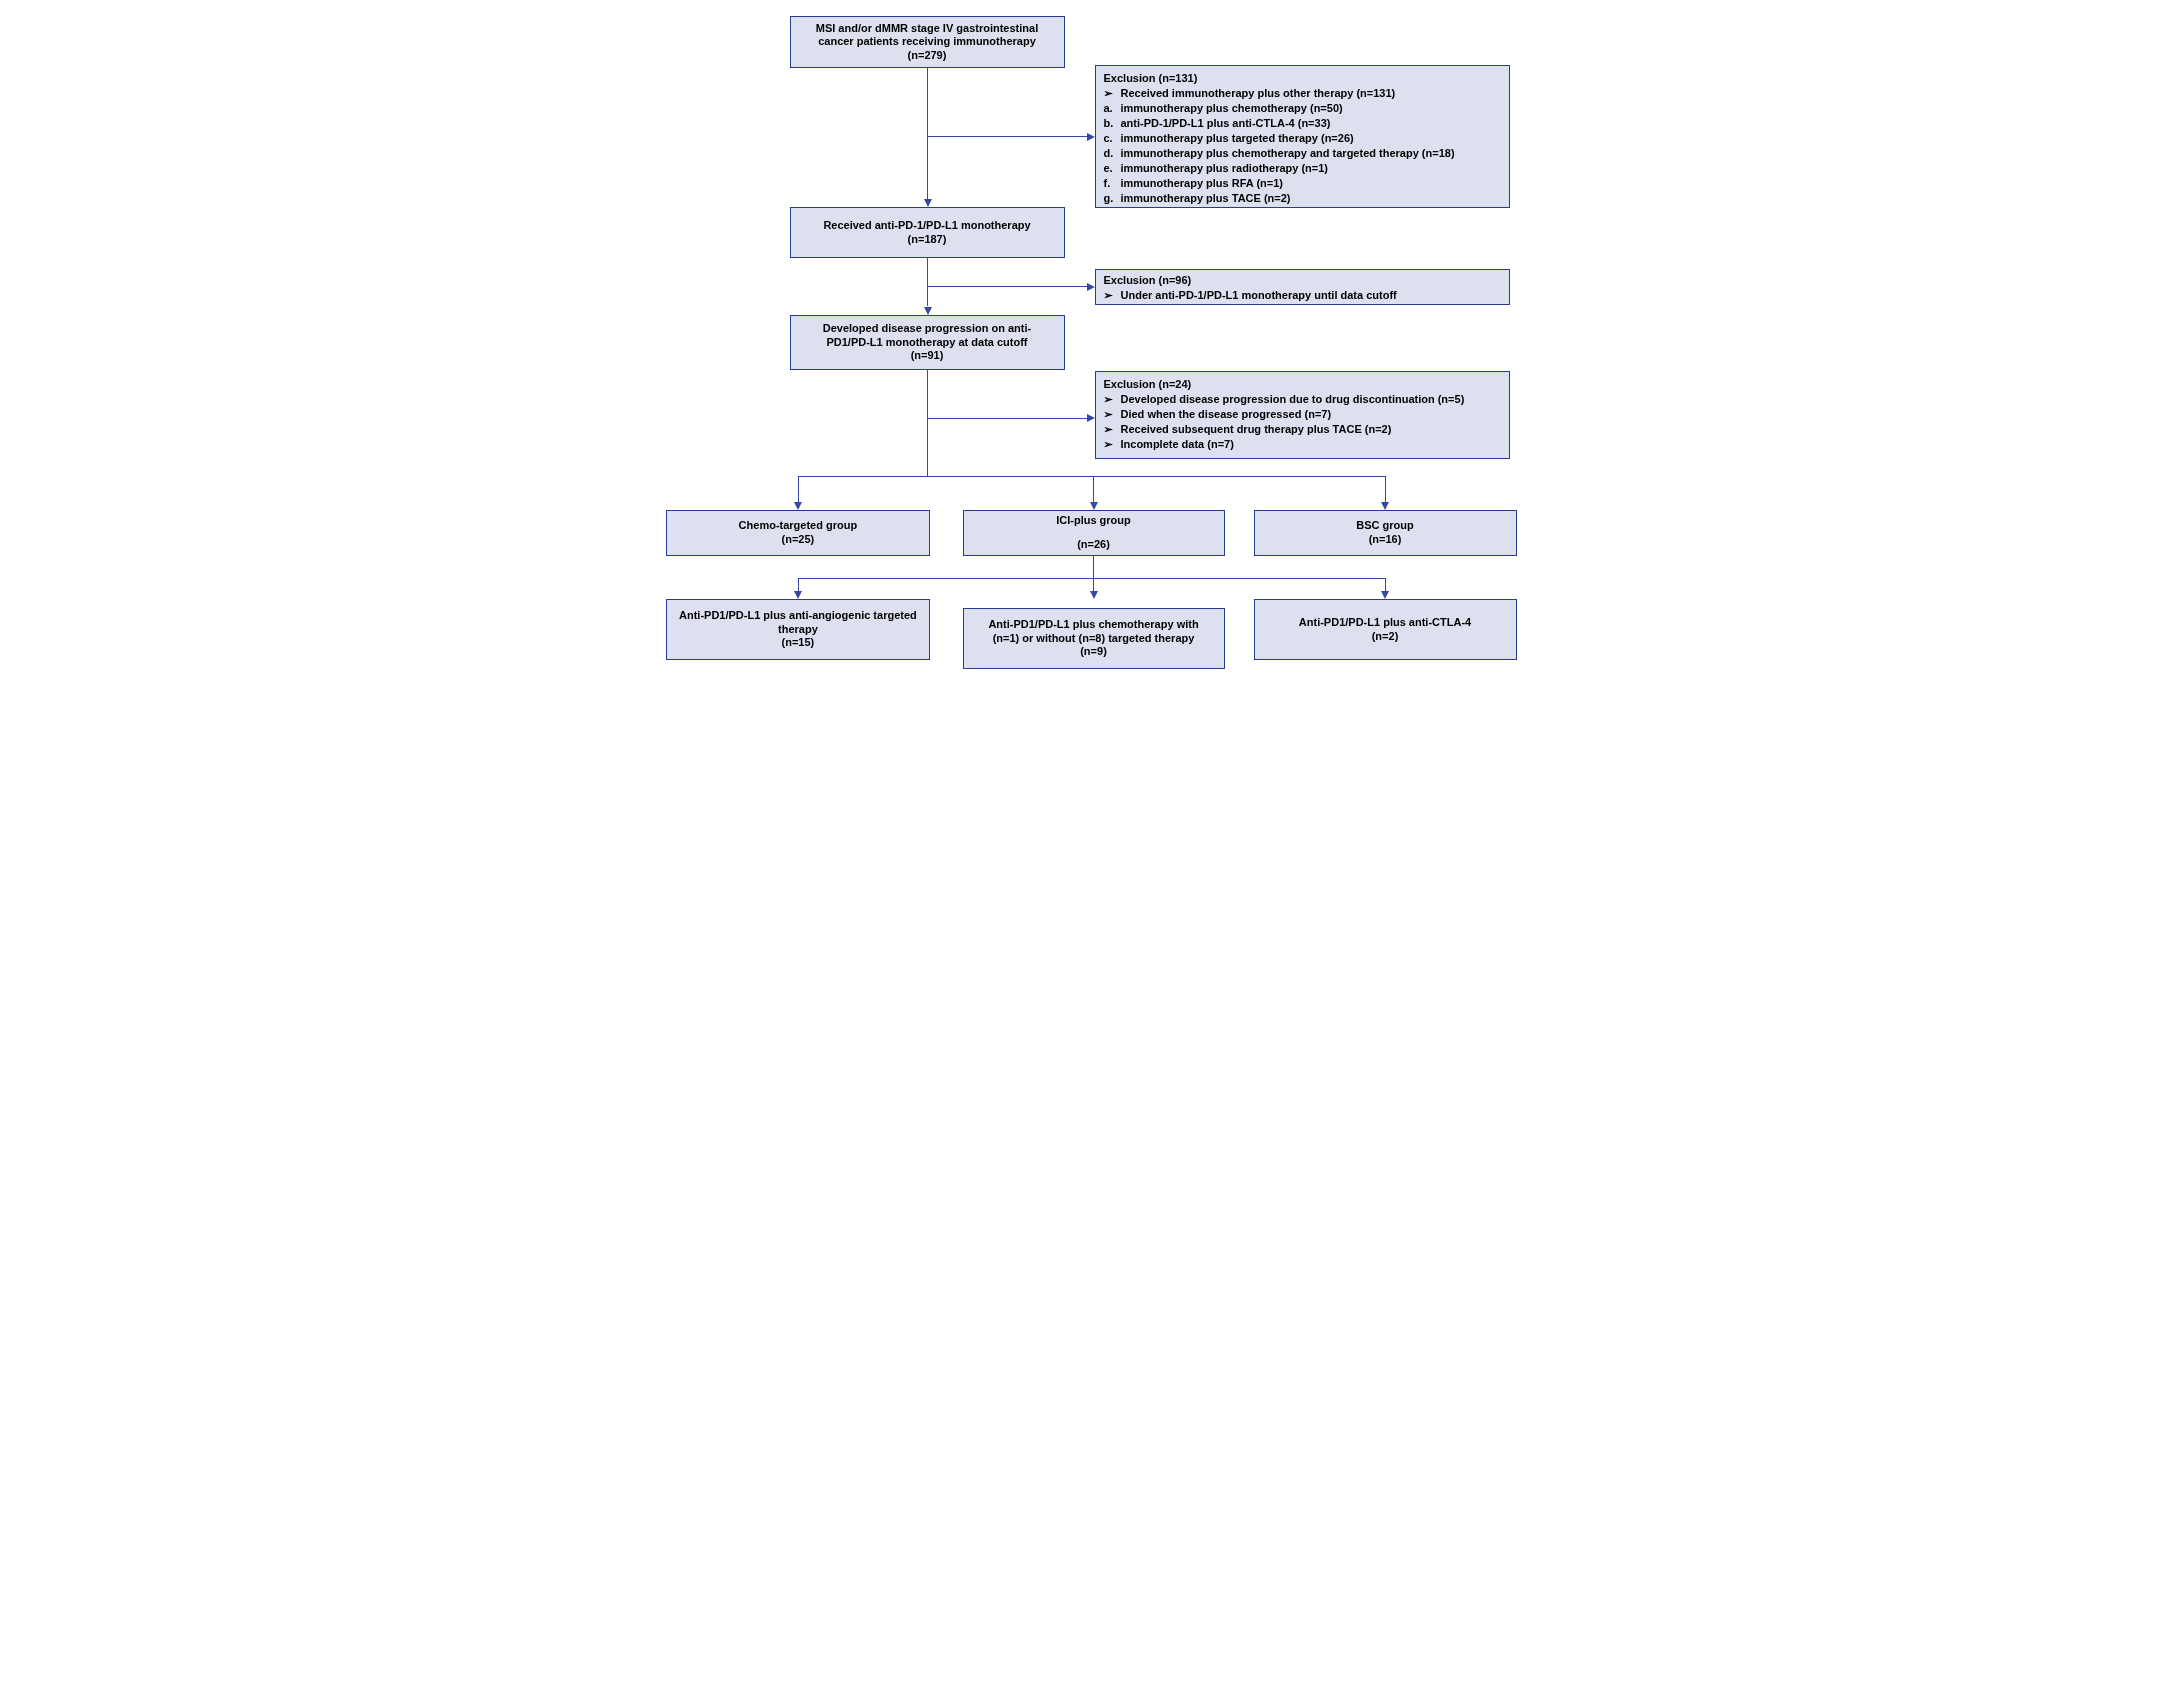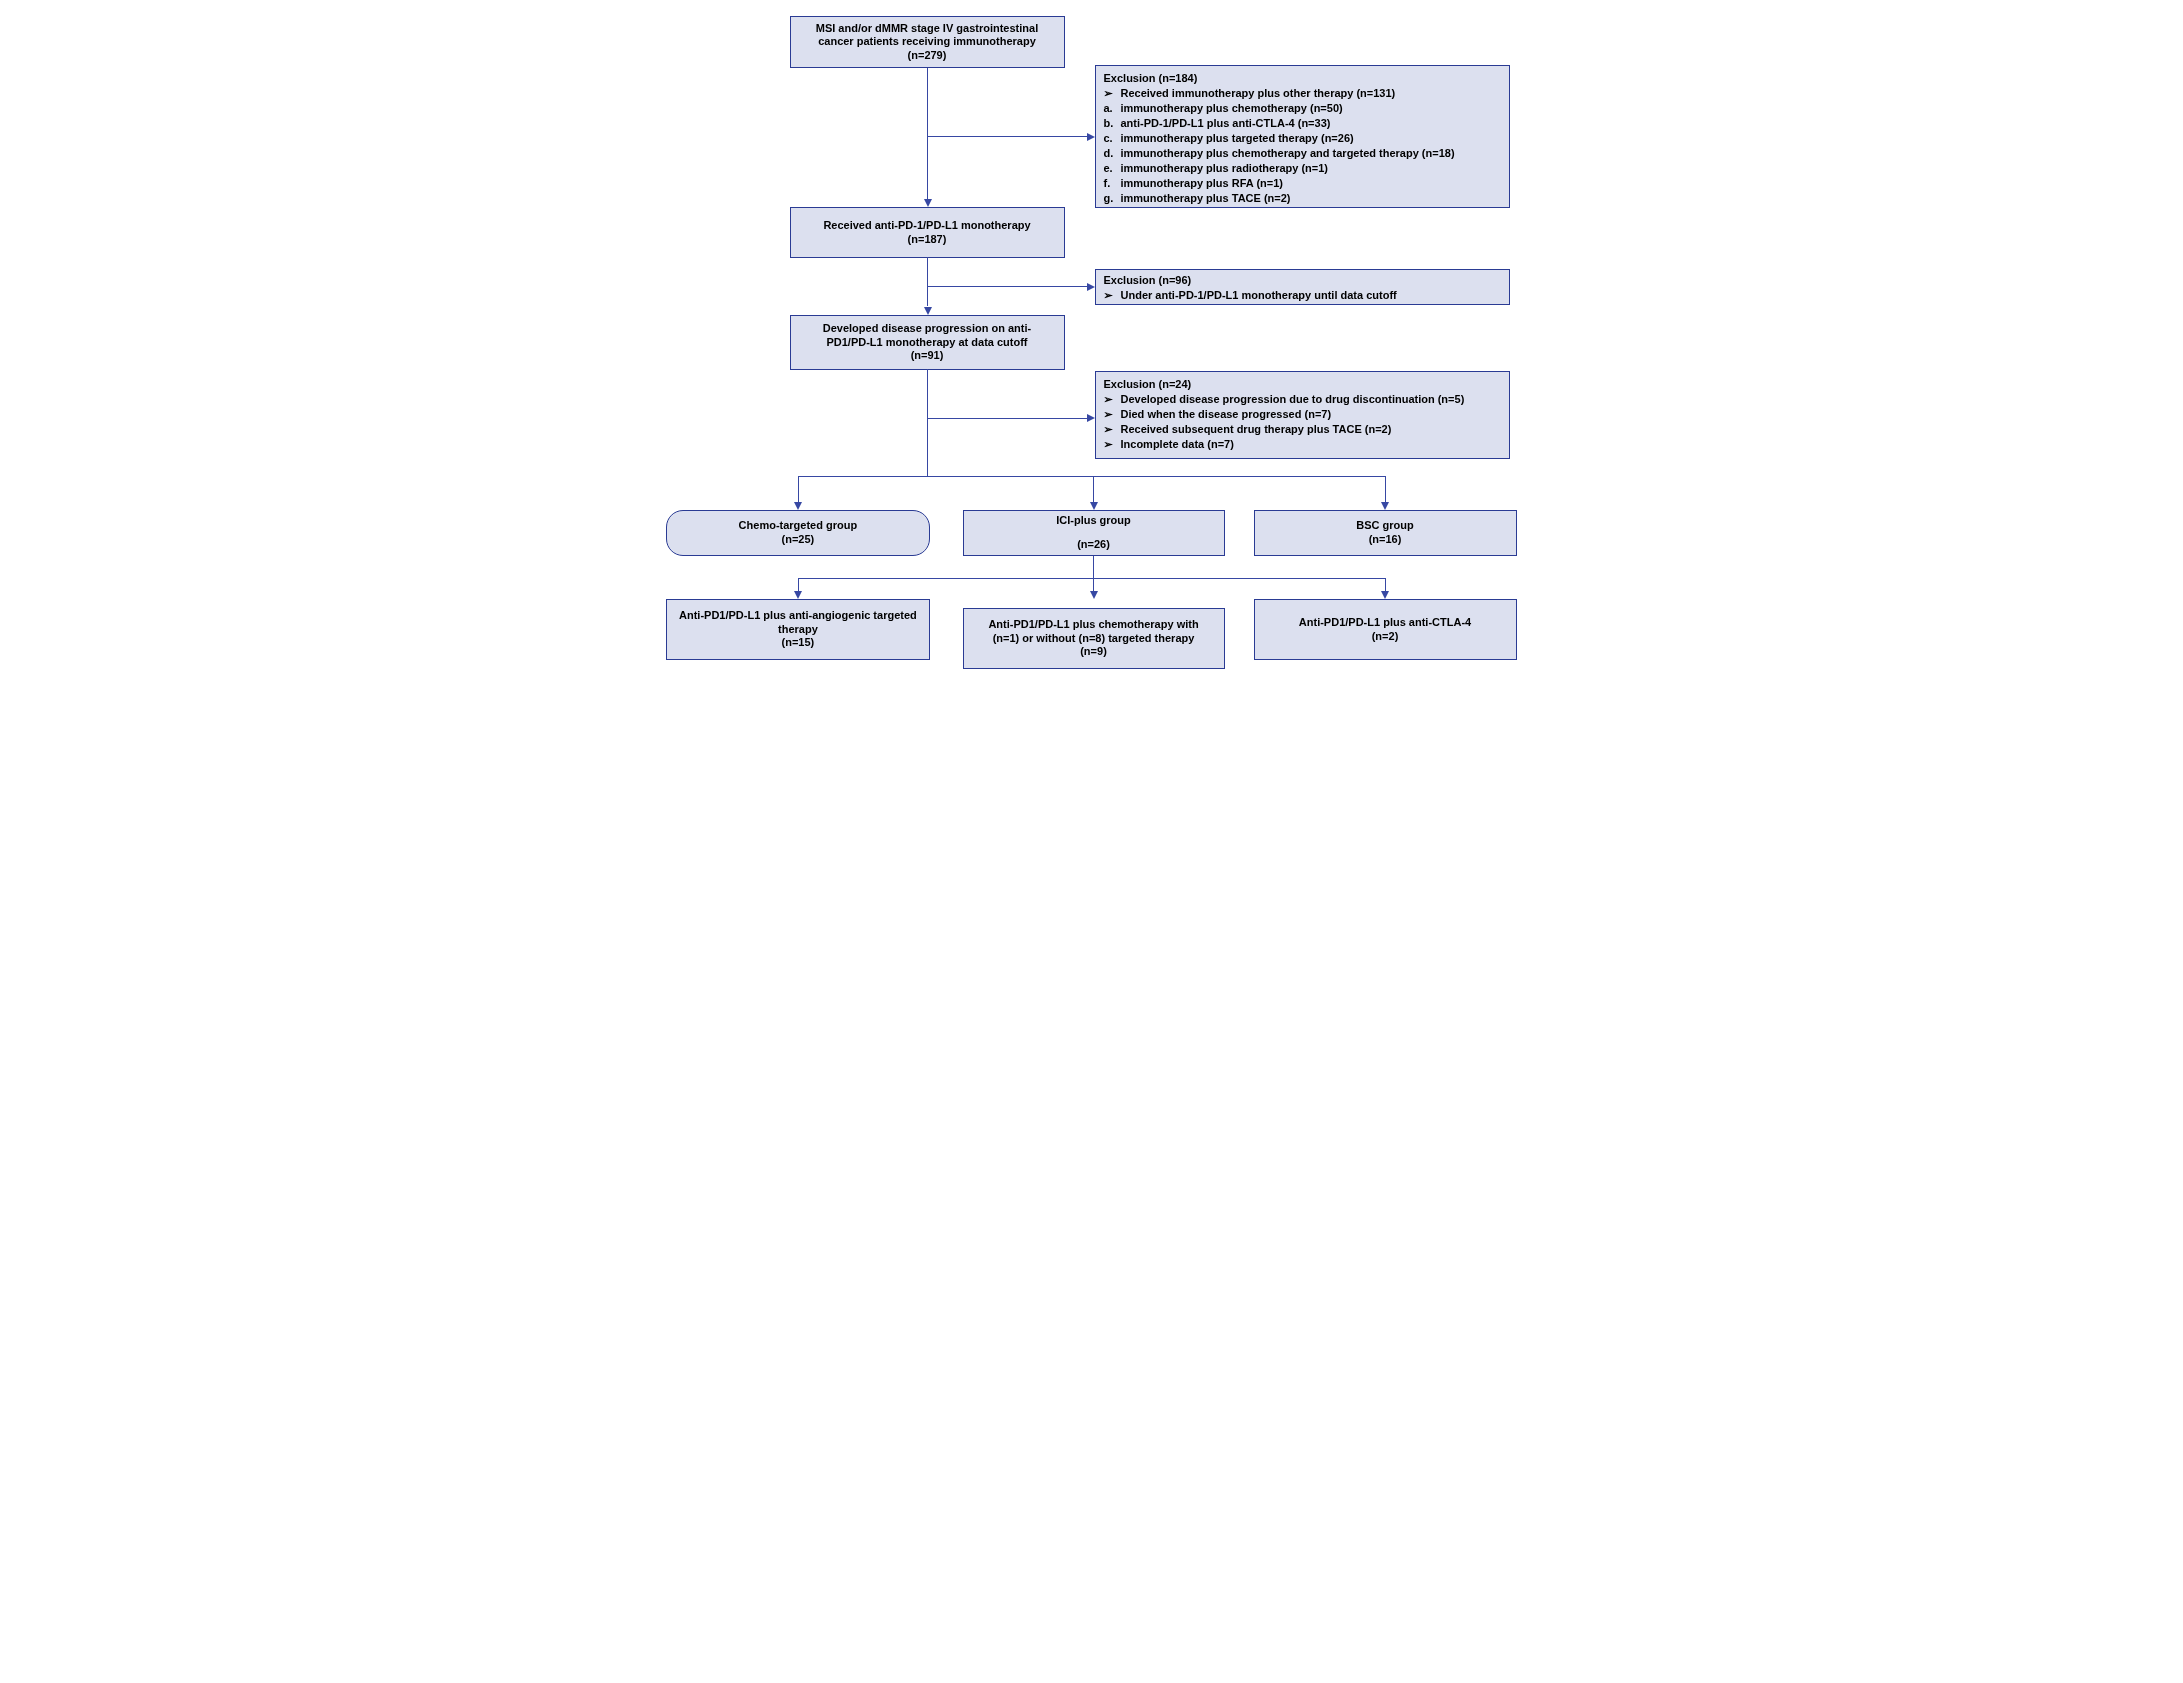--- a/index.html
+++ b/index.html
@@ -71,21 +71,21 @@
     <div>Received anti-PD-1/PD-L1 monotherapy</div>
     <div>(n=187)</div>
   </div>
 
   <div class="box" style="left:135px;top:315px;width:275px;height:55px;padding:0 27px;">
     <div>Developed disease progression on anti-PD1/PD-L1 monotherapy at data cutoff</div>
     <div>(n=91)</div>
   </div>
 
   <div class="box excl" style="left:440px;top:65px;width:415px;height:143px;padding:4.5px 8px;">
-    <div class="excl-title">Exclusion (n=184)</div>
+    <div class="excl-title">Exclusion (n=131)</div>
     <div class="excl-list">
 
         <div class="item">
           <span class="marker">➢</span>
           <span class="item-text">Received immunotherapy plus other therapy (n=131)</span>
         </div>
 
         <div class="item">
           <span class="marker">a.</span>
           <span class="item-text">immunotherapy plus chemotherapy (n=50)</span>
@@ -153,21 +153,21 @@
           <span class="item-text">Received subsequent drug therapy plus TACE (n=2)</span>
         </div>
 
         <div class="item">
           <span class="marker">➢</span>
           <span class="item-text">Incomplete data (n=7)</span>
         </div>
       </div>
   </div>
 
-  <div class="box" style="left:11.4px;top:510px;width:264px;height:46px;padding:0 11.4px;border-radius:17px;">
+  <div class="box" style="left:11.4px;top:510px;width:264px;height:46px;padding:0 11.4px;">
     <div>Chemo-targeted group</div>
     <div>(n=25)</div>
   </div>
 
   <div class="box" style="left:308px;top:510px;width:262px;height:46px;padding:0 11.4px;gap:10px;">
     <div>ICI-plus group</div>
     <div>(n=26)</div>
   </div>
 
   <div class="box" style="left:599px;top:510px;width:263px;height:46px;padding:0 11.4px;">

